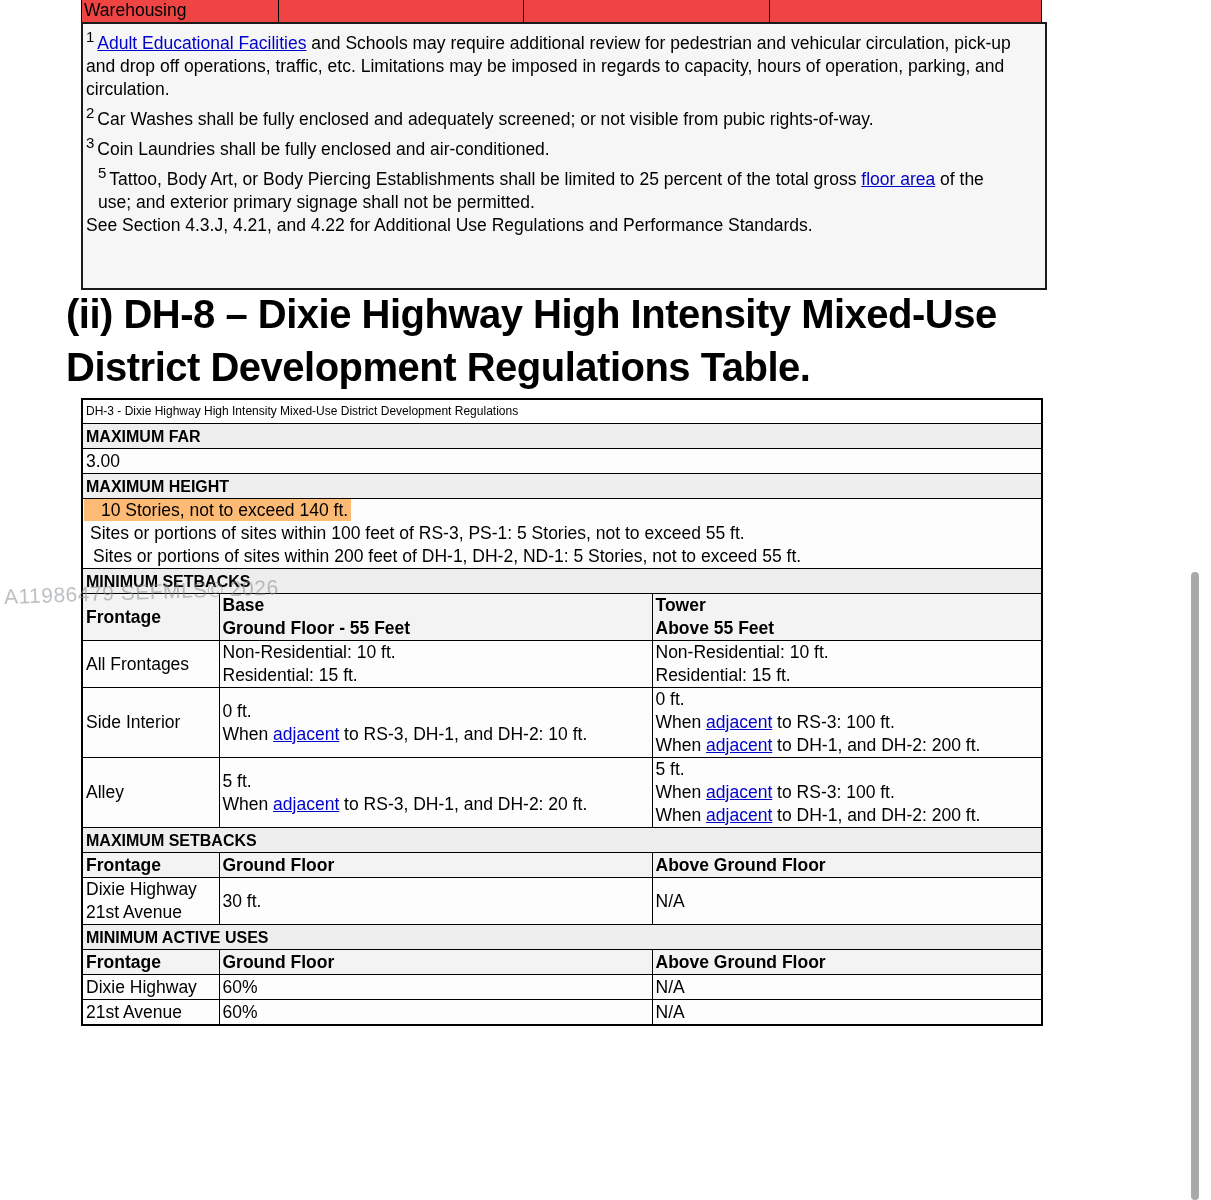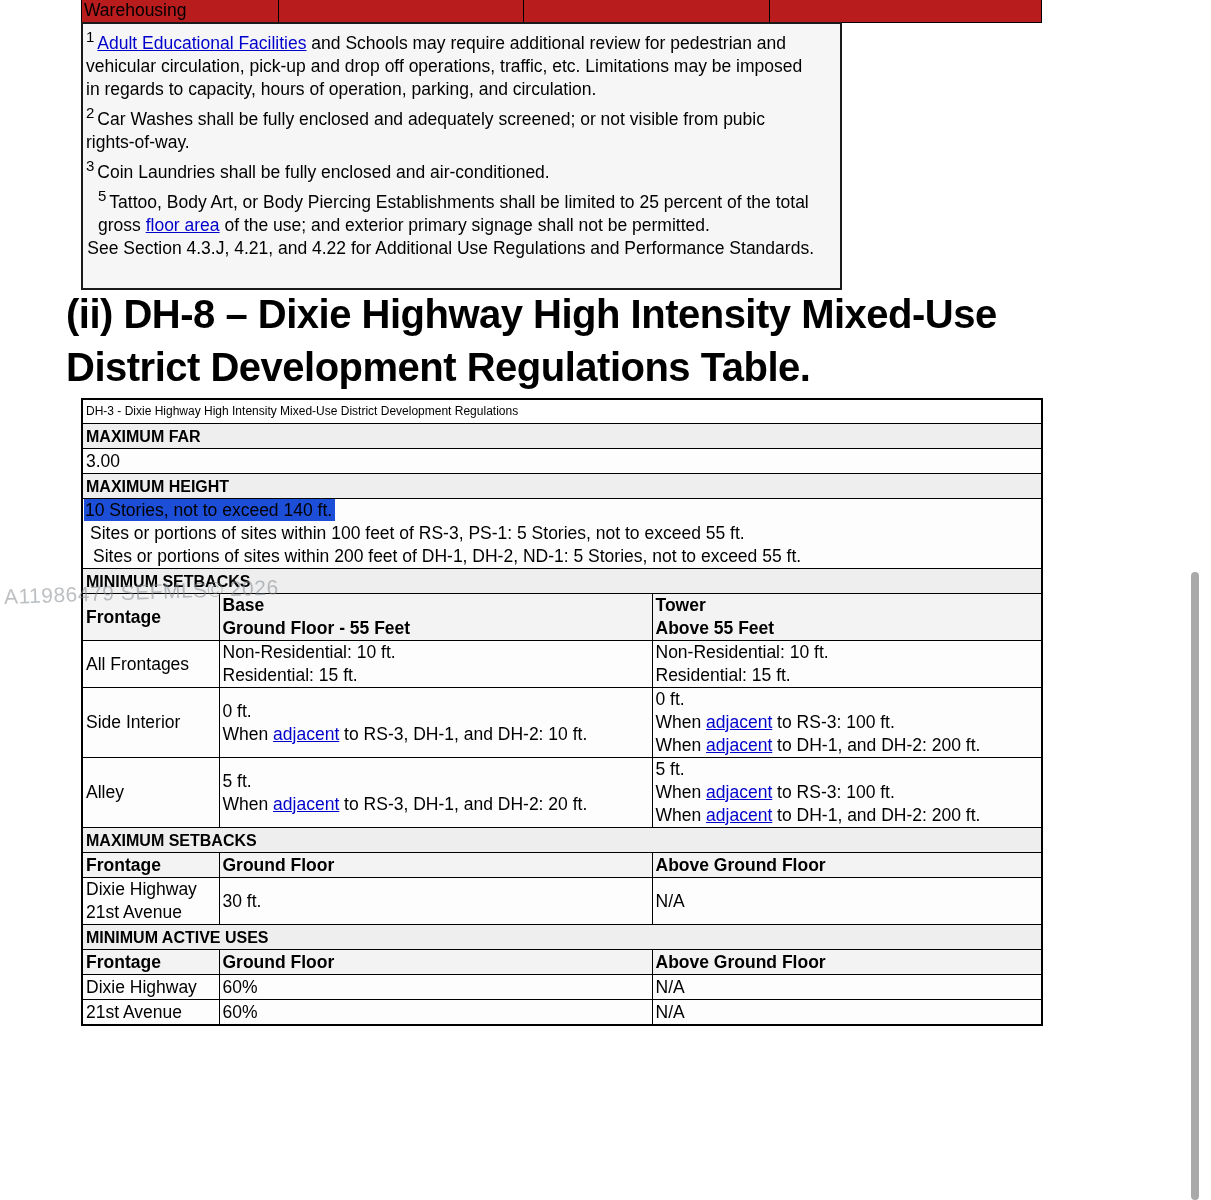--- a/index.html
+++ b/index.html
@@ -7,32 +7,32 @@
     width:1211px; height:1200px; position:relative; overflow:hidden;
     background:#ffffff; color:#000;
     font-family:"Liberation Sans", sans-serif;
   }
   table { border-collapse:collapse; table-layout:fixed; }
 
   
   .top-table { position:absolute; left:81px; top:-2px; width:960px; }
   .top-table td {
     border:1px solid #000; height:23px; font-size:17.5px;
-    padding:0 2px; background:#b91c1c; overflow:hidden; white-space:nowrap;
+    padding:0 2px; background:#ef4444; overflow:hidden; white-space:nowrap;
   }
 
   
   .fn-box {
-    position:absolute; left:81px; top:22px; width:761px; height:268px;
+    position:absolute; left:81px; top:22px; width:966px; height:268px;
     box-sizing:border-box; background:#f6f6f6; border:2px solid #1a1a1a;
     padding:1px 26px 0 3px; font-size:17.5px; line-height:23px; overflow:hidden;
   }
   .fn-box p { margin:7px 0; }
   .fn-box p.fn-last { margin-bottom:0;margin-left:12px; }
-  .fn-box p.closing { margin:0 0 8px 0;text-align:right; }
+  .fn-box p.closing { margin:0 0 8px 0; }
   sup.fn-num { font-size:15px; line-height:0; margin-right:3px; }
   a.doc-link { color:#0000cc; text-decoration:underline; cursor:pointer; }
 
   
   .heading {
     position:absolute; left:66px; top:288px; width:1010px;
     font-size:40px; font-weight:bold; line-height:53px; letter-spacing:-0.5px;
   }
 
   
@@ -42,21 +42,21 @@
   }
   .reg-table td {
     border:1px solid #000; padding:0 3px; line-height:23px;
     vertical-align:middle; background:#fdfdfd; overflow:hidden;
   }
   .reg-table td div { line-height:23px; }
   .reg-table .title-row td { font-weight:normal; font-size:12px; background:#ffffff; height:23px; }
   .reg-table .section-row td { font-weight:bold; font-size:16px; background:#eeeeee; height:24px; }
   .reg-table .subhead td { font-weight:bold; background:#f3f3f3; }
   .reg-table .single td { height:24px; }
-  .hl { background:#1d4ed8; padding:1px 3px 1px 1px; }
+  .hl { background:#fdba74; padding:1px 3px 1px 17px; }
 
   
   .watermark {
     position:absolute; left:4px; top:585px; z-index:6;
     font-size:21px; color:#878d92; opacity:0.55; letter-spacing:0.5px;
     transform:rotate(-2deg); transform-origin:left center;
     pointer-events:none; white-space:nowrap;
   }
 
   

